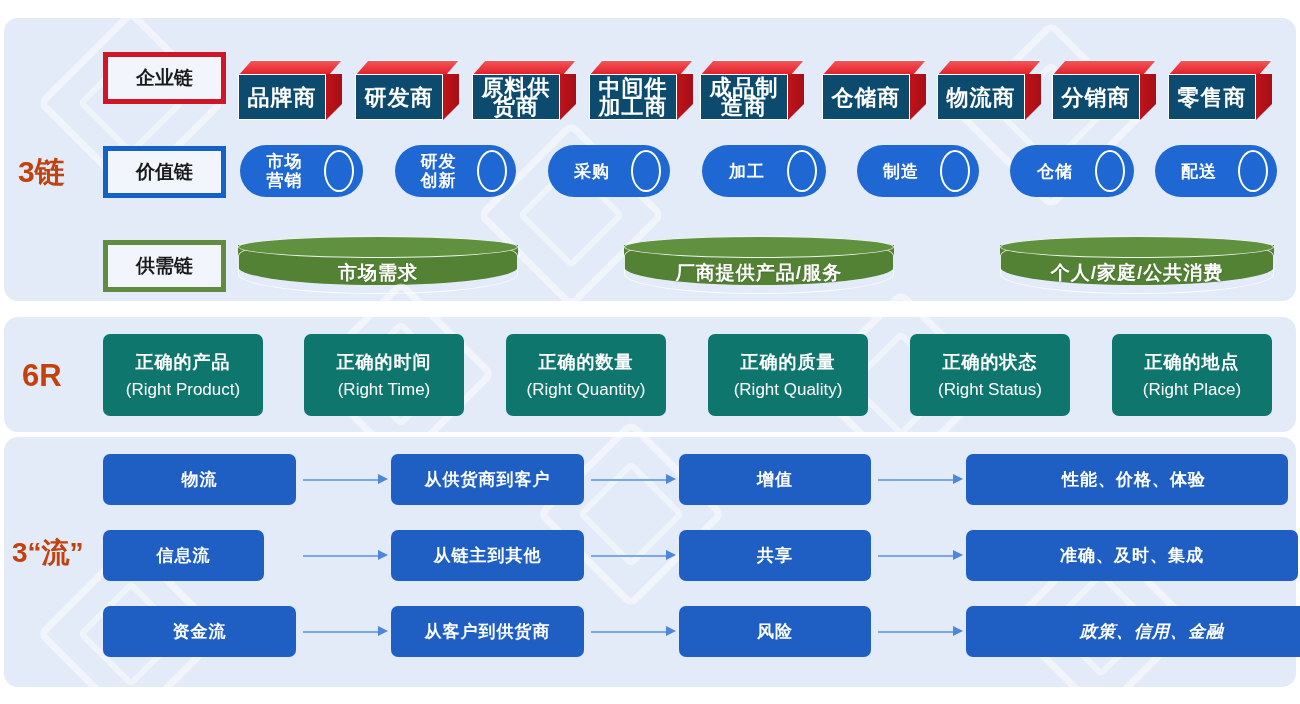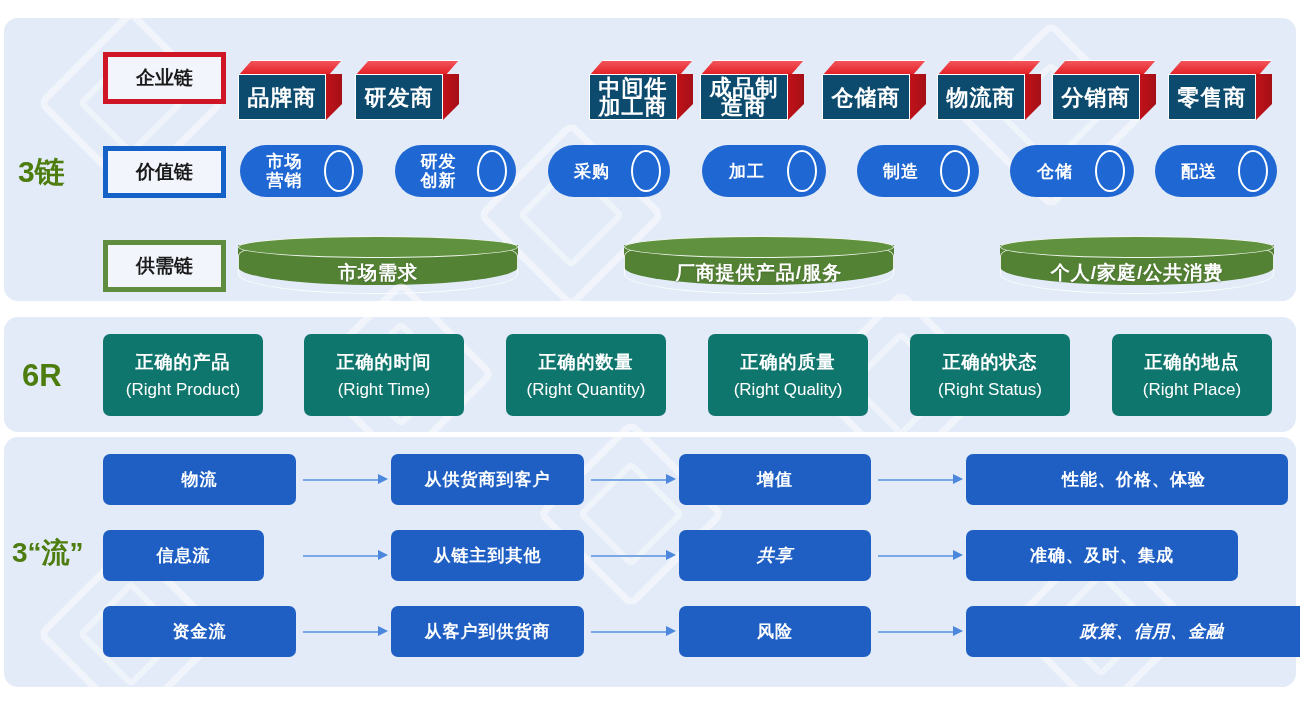--- a/index.html
+++ b/index.html
@@ -31,21 +31,21 @@
     border-radius:10px;
   }
   .wm:after{
     content:"";position:absolute;left:22px;top:22px;right:22px;bottom:22px;
     border:6px solid rgba(255,255,255,.45);border-radius:6px;
   }
 
   
   .grouplabel{
     position:absolute;
-    color:#4d7c0f;
+    color:#c2410c;
     font-weight:bold;
     font-size:30px;
     letter-spacing:0px;
     white-space:nowrap;
   }
   #label-3chain{left:18px;top:152px;}
   #label-6r{left:22px;top:358px;font-size:31px;}
   #label-3flow{left:12px;top:534px;font-size:28px;}
 
   
@@ -197,20 +197,26 @@
   <div class="cube" style="left:238px;">
     <div class="top"></div>
     <div class="side"></div>
     <div class="front">品牌商</div>
   </div>
   <div class="cube" style="left:355px;border-radius:25px;">
     <div class="top"></div>
     <div class="side"></div>
     <div class="front">研发商</div>
   </div>
+  <div class="cube" style="left:472px;">
+    <div class="top"></div>
+    <div class="side"></div>
+    <div class="front">原料供
+货商</div>
+  </div>
   <div class="cube" style="left:589px;">
     <div class="top"></div>
     <div class="side"></div>
     <div class="front">中间件
 加工商</div>
   </div>
   <div class="cube" style="left:700px;">
     <div class="top"></div>
     <div class="side"></div>
     <div class="front">成品制
@@ -351,26 +357,26 @@
   <div class="fcell" style="left:103px;top:530px;width:161px;">信息流</div>
   <div class="farrow" style="left:303px;top:550px;width:85px;">
       <div class="line"></div>
       <div class="head"></div>
     </div>
   <div class="fcell" style="left:391px;top:530px;width:193px;">从链主到其他</div>
   <div class="farrow" style="left:591px;top:550px;width:85px;">
       <div class="line"></div>
       <div class="head"></div>
     </div>
-  <div class="fcell" style="left:679px;top:530px;width:192px;font-style:italic;">共享</div>
+  <div class="fcell" style="left:679px;top:530px;width:192px;">共享</div>
   <div class="farrow" style="left:878px;top:550px;width:85px;">
       <div class="line"></div>
       <div class="head"></div>
     </div>
-  <div class="fcell" style="left:966px;top:530px;width:272px;">准确、及时、集成</div>
+  <div class="fcell" style="left:966px;top:530px;width:332px;">准确、及时、集成</div>
 
   <div class="fcell" style="left:103px;top:606px;width:193px;">资金流</div>
   <div class="farrow" style="left:303px;top:626px;width:85px;">
       <div class="line"></div>
       <div class="head"></div>
     </div>
   <div class="fcell" style="left:391px;top:606px;width:193px;">从客户到供货商</div>
   <div class="farrow" style="left:591px;top:626px;width:85px;">
       <div class="line"></div>
       <div class="head"></div>

